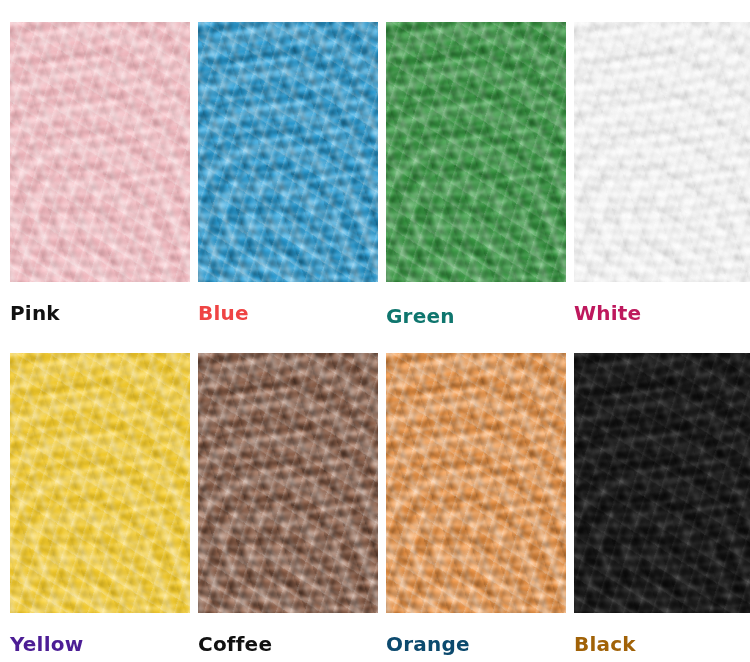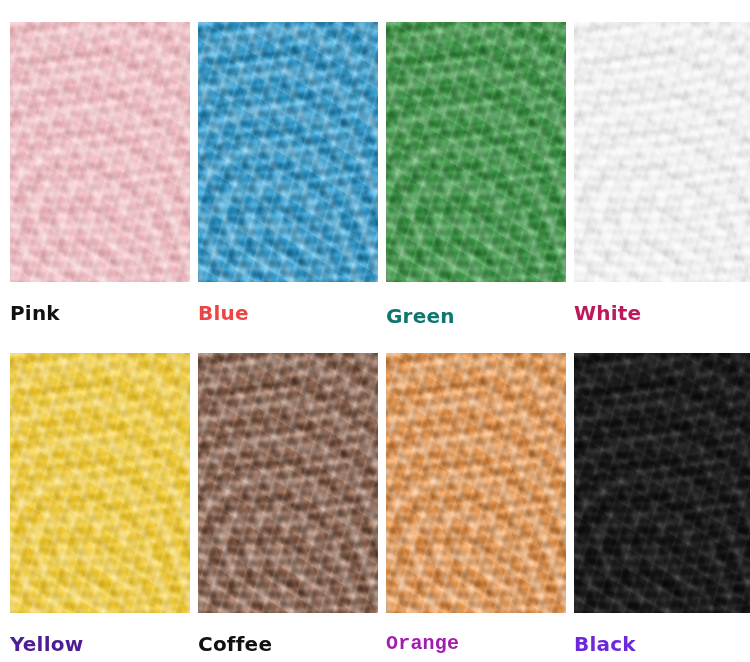--- a/index.html
+++ b/index.html
@@ -143,21 +143,21 @@
     <div class="chip-label" style="color: #4c1d95;">Yellow</div>
   </div>
 
   <div class="swatch-cell">
     <div class="chip" style="--c: #9e6b52; --hi: 0.26; --lo: 0.21;"></div>
     <div class="chip-label" style="color: rgb(17, 17, 17);">Coffee</div>
   </div>
 
   <div class="swatch-cell">
     <div class="chip" style="--c: #f79a48; --hi: 0.3; --lo: 0.13;"></div>
-    <div class="chip-label" style="color: #a21caf; font-family: Liberation Mono, monospace;">Orange</div>
+    <div class="chip-label" style="color: #0c4a6e;">Orange</div>
   </div>
 
   <div class="swatch-cell">
     <div class="chip" style="--c: #1a1a1a; --hi: 0.085; --lo: 0.3;"></div>
-    <div class="chip-label" style="color: #6d28d9;">Black</div>
+    <div class="chip-label" style="color: #a16207;">Black</div>
   </div>
 
 </div>
 
 </body></html>

